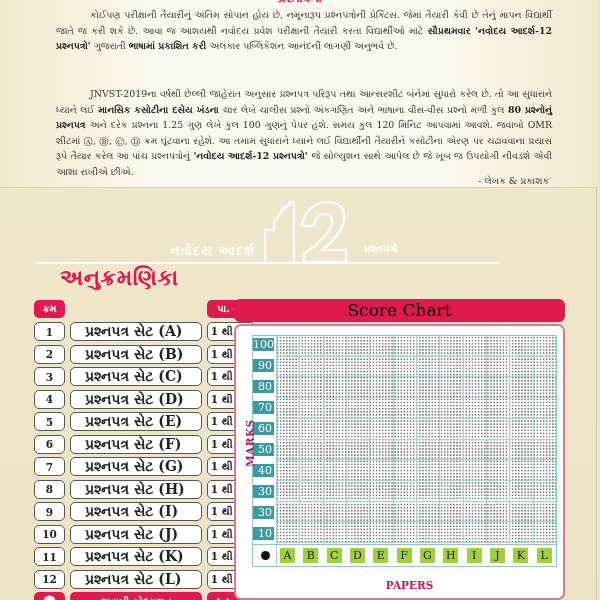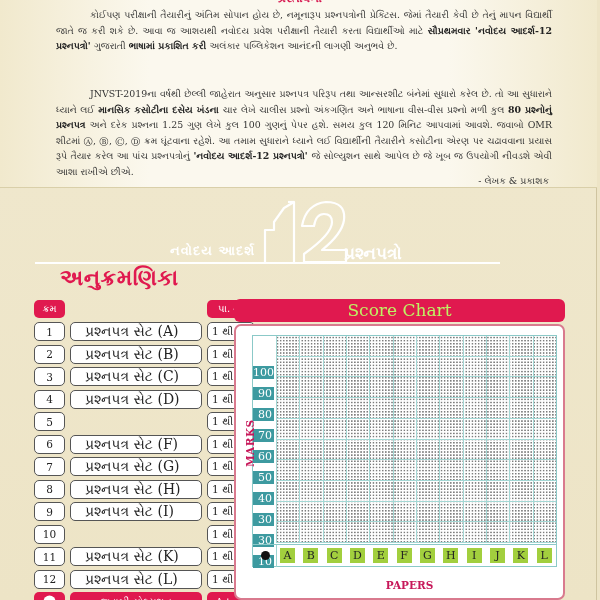--- a/index.html
+++ b/index.html
@@ -44,41 +44,41 @@
   .logo-line {
     position: absolute; left: 35px; top: 262px; width: 465px; height: 2px;
     background: #ffffff;
   }
   .logo-left-text {
     position: absolute; left: 170px; top: 243px;
     font-family: "DejaVu Sans", sans-serif; font-weight: bold; font-size: 13px;
     color: #ffffff; letter-spacing: 1px;
   }
   .logo-right-text {
-    position: absolute; left: 344px; top: 243px;
-    font-family: "DejaVu Sans", sans-serif; font-weight: bold; font-size: 17px;
+    position: absolute; left: 364px; top: 243px;
+    font-family: "DejaVu Sans", sans-serif; font-weight: bold; font-size: 10px;
     color: #ffffff;
   }
   .logo-12 {
     position: absolute; left: 262px; top: 196px;
   }
 
   .index-title {
     position: absolute; left: 60px; top: 265px;
     font-family: "DejaVu Sans", sans-serif; font-weight: bold; font-size: 22px;
     color: #e0194f; letter-spacing: 0.5px;
   }
 
   
   .idx-table { position: absolute; left: 34px; top: 300px; width: 186px; }
   .idx-row { position: absolute; left: 0; height: 19px; width: 186px; }
   .cell {
     position: absolute; top: 0; height: 19px;
     display: flex; align-items: center; justify-content: center;
-    font-size: 10.5px; font-weight: normal; color: #222;
+    font-size: 10.5px; font-weight: bold; color: #222;
   }
   .c1 { left: 0; width: 31px; }
   .c2 { left: 36px; width: 132px; }
   .c3 { left: 173px; width: 48px; }
   .hdr .cell {
     background: #e0194f; color: #fff; border-radius: 5px;
     font-family: "DejaVu Sans", sans-serif; font-size: 10px; height: 18px;
   }
   .data .cell {
     background: #ffffff; border: 1.3px solid #555; border-radius: 5px;
@@ -89,21 +89,21 @@
     background: #e0194f; color: #fff; border-radius: 5px;
     font-family: "DejaVu Sans", sans-serif; font-size: 10px;
   }
   .foot .c3 { font-family: "DejaVu Serif", serif; }
   .flower { width: 9px; height: 9px; border-radius: 50%; background: #fff; box-shadow: 0 0 0 1.5px #fff; }
 
   
   .chart-header {
     position: absolute; left: 234px; top: 299px; width: 331px; height: 23px;
     background: #e0194f; border-radius: 6px;
-    color: #bef264; font-size: 17px; text-align: center; line-height: 23px;
+    color: #000000; font-size: 17px; text-align: center; line-height: 23px;
     font-family: "DejaVu Serif", serif;
   }
   .chart-box {
     position: absolute; left: 234px; top: 324px; width: 331px; height: 276px;
     background: #ffffff; border: 2px solid #d97a8e; border-radius: 7px;
   }
   .marks-label {
     position: absolute; left: 231px; top: 440px; width: 40px; height: 14px;
     transform: rotate(-90deg); transform-origin: center;
     font-size: 10.5px; font-weight: bold; color: #c7185a; text-align: center;
@@ -113,21 +113,21 @@
     position: absolute; left: 234px; top: 579px; width: 331px; text-align: center;
     font-size: 10.5px; font-weight: bold; color: #c7185a; padding-left: 20px;
   }
   .grid {
     position: absolute; left: 252px; top: 335px; width: 305px; height: 232px;
     border: 1px solid #8bc9c8; background: #fff;
   }
   .ylab {
     position: absolute; left: 253px; width: 21px; height: 13px;
     background: #3d9aa0; color: #fff; font-size: 11px; text-align: right;
-    padding-right: 2px; line-height: 13px; margin-top: 28px;
+    padding-right: 2px; line-height: 13px;
   }
   .plot {
     position: absolute; left: 276px; top: 336px; width: 280px; height: 207px;
     background-image:
       repeating-linear-gradient(90deg, #9fd5d2 0 1px, transparent 1px 23.33px),
       repeating-linear-gradient(0deg, #9fd5d2 0 1px, transparent 1px 20.7px),
       radial-gradient(circle, #777 0.55px, transparent 0.9px);
     background-size: 280px 207px, 280px 207px, 3.1px 3.1px;
     opacity: 0.95;
   }
@@ -193,20 +193,21 @@
       <div class="cell c2">પ્રશ્નપત્ર સેટ (C)</div>
       <div class="cell c3">1 થી 16</div>
     </div>
     <div class="idx-row data" style="top:89.5px">
       <div class="cell c1">4</div>
       <div class="cell c2">પ્રશ્નપત્ર સેટ (D)</div>
       <div class="cell c3">1 થી 16</div>
     </div>
     <div class="idx-row data" style="top:112px">
       <div class="cell c1">5</div>
+      <div class="cell c2">પ્રશ્નપત્ર સેટ (E)</div>
       <div class="cell c3">1 થી 16</div>
     </div>
     <div class="idx-row data" style="top:134.5px">
       <div class="cell c1">6</div>
       <div class="cell c2">પ્રશ્નપત્ર સેટ (F)</div>
       <div class="cell c3">1 થી 16</div>
     </div>
     <div class="idx-row data" style="top:157px">
       <div class="cell c1">7</div>
       <div class="cell c2">પ્રશ્નપત્ર સેટ (G)</div>
@@ -217,20 +218,21 @@
       <div class="cell c2">પ્રશ્નપત્ર સેટ (H)</div>
       <div class="cell c3">1 થી 16</div>
     </div>
     <div class="idx-row data" style="top:202px">
       <div class="cell c1">9</div>
       <div class="cell c2">પ્રશ્નપત્ર સેટ (I)</div>
       <div class="cell c3">1 થી 16</div>
     </div>
     <div class="idx-row data" style="top:224.5px">
       <div class="cell c1">10</div>
+      <div class="cell c2">પ્રશ્નપત્ર સેટ (J)</div>
       <div class="cell c3">1 થી 16</div>
     </div>
     <div class="idx-row data" style="top:247px">
       <div class="cell c1">11</div>
       <div class="cell c2">પ્રશ્નપત્ર સેટ (K)</div>
       <div class="cell c3">1 થી 16</div>
     </div>
     <div class="idx-row data" style="top:269.5px">
       <div class="cell c1">12</div>
       <div class="cell c2">પ્રશ્નપત્ર સેટ (L)</div>

